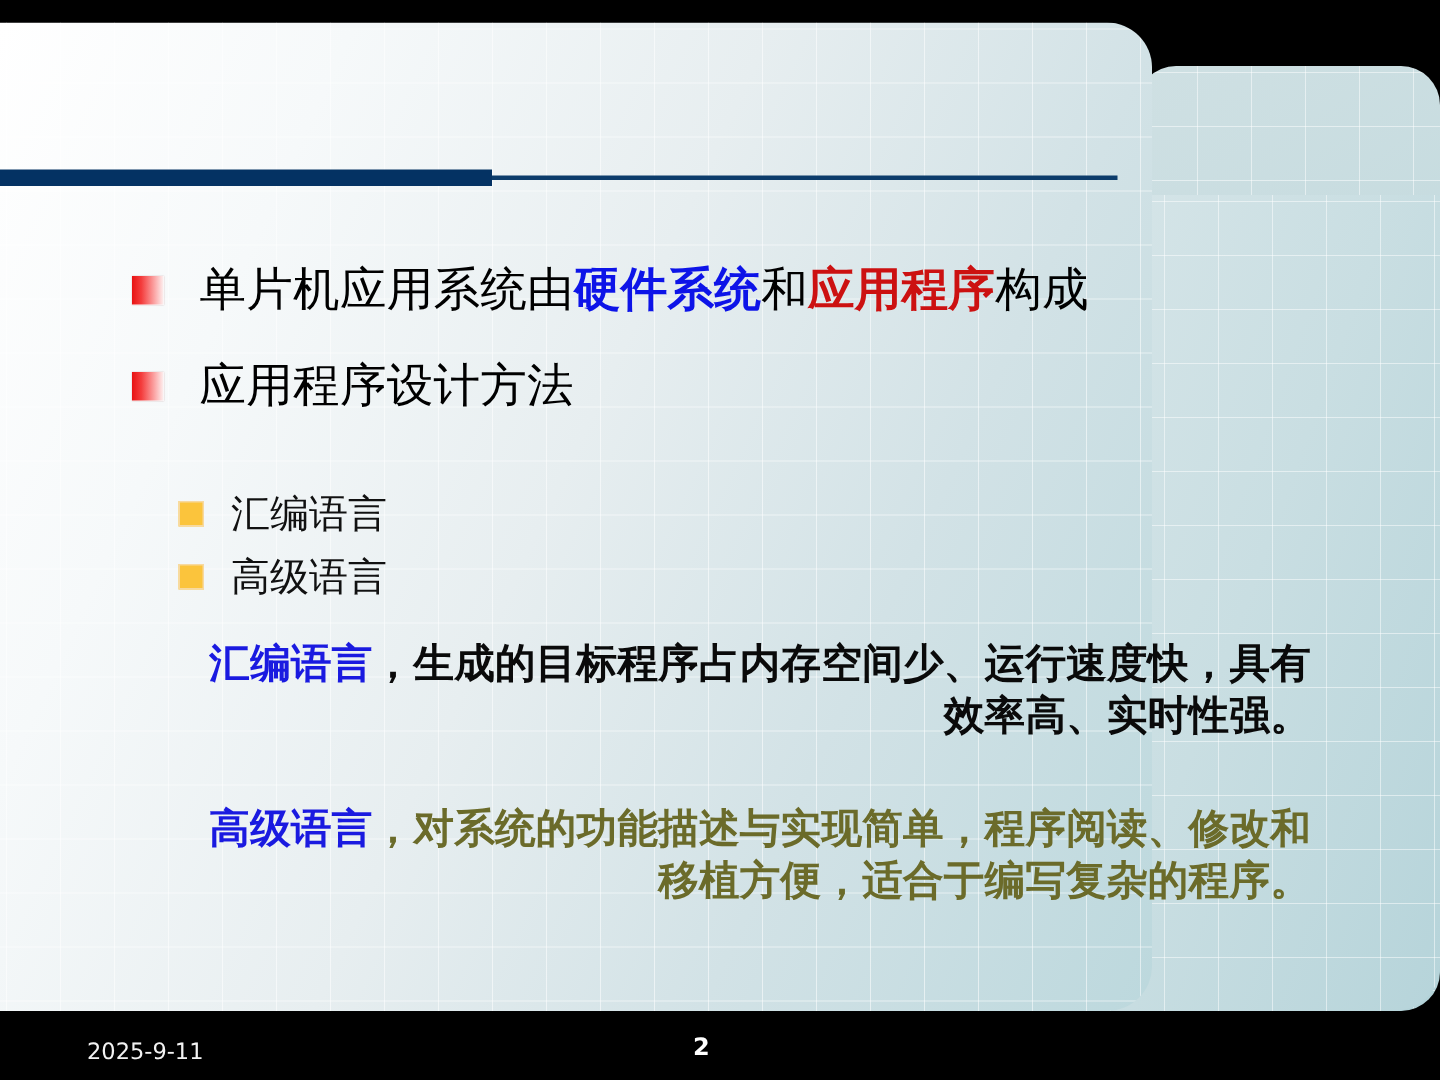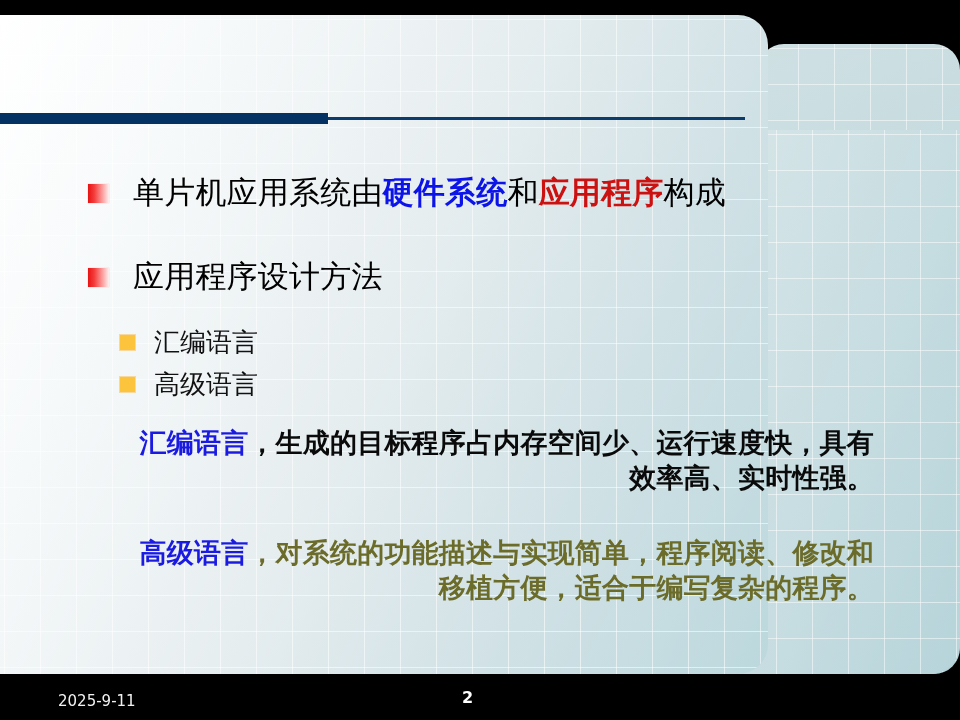--- a/index.html
+++ b/index.html
@@ -189,21 +189,21 @@
   <div id="rule-thick"></div>
   <div id="rule-thin"></div>
 
   <div id="content">
 
     <div class="bullet-row" style="left:88px; top:172px;">
       <span class="sq-red"></span>
       <span class="lvl1-text"><span>单片机应用系统由</span><span class="blue">硬件系统</span><span>和</span><span class="red">应用程序</span><span>构成</span></span>
     </div>
 
-    <div class="bullet-row" style="left:88px; top:256px;">
+    <div class="bullet-row" style="left:88px; top:236px;">
       <span class="sq-red"></span>
       <span class="lvl1-text">应用程序设计方法</span>
     </div>
 
     <div class="bullet-row" style="left:119px; top:325px;">
       <span class="sq-yellow"></span>
       <span class="lvl2-text">汇编语言</span>
     </div>
 
     <div class="bullet-row" style="left:119px; top:367px;">

